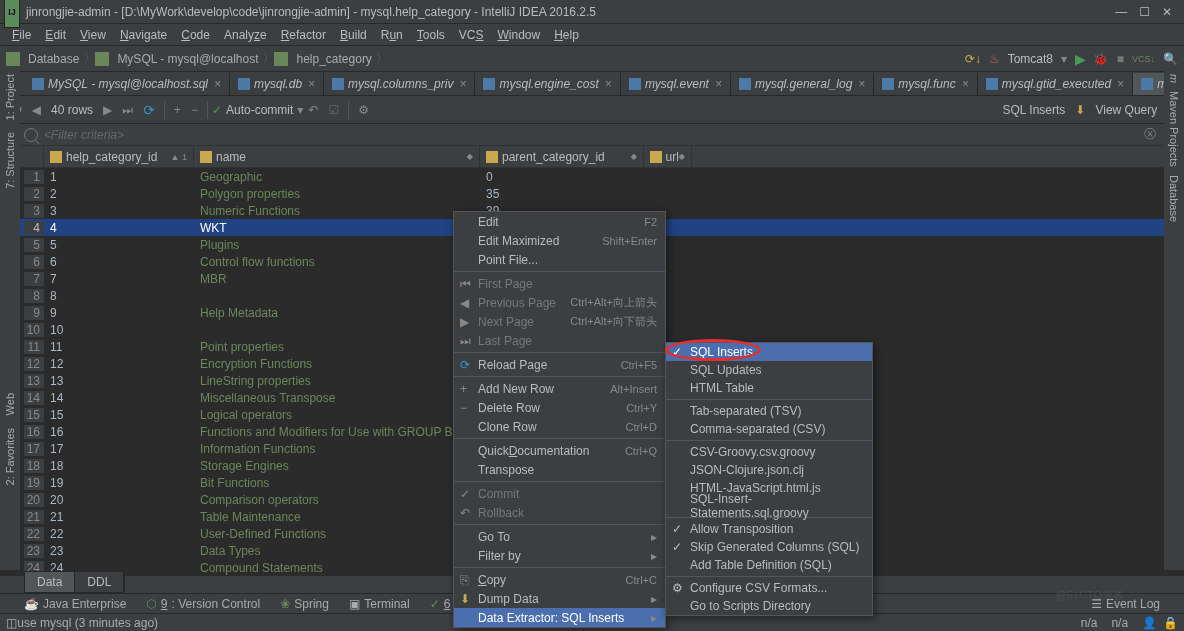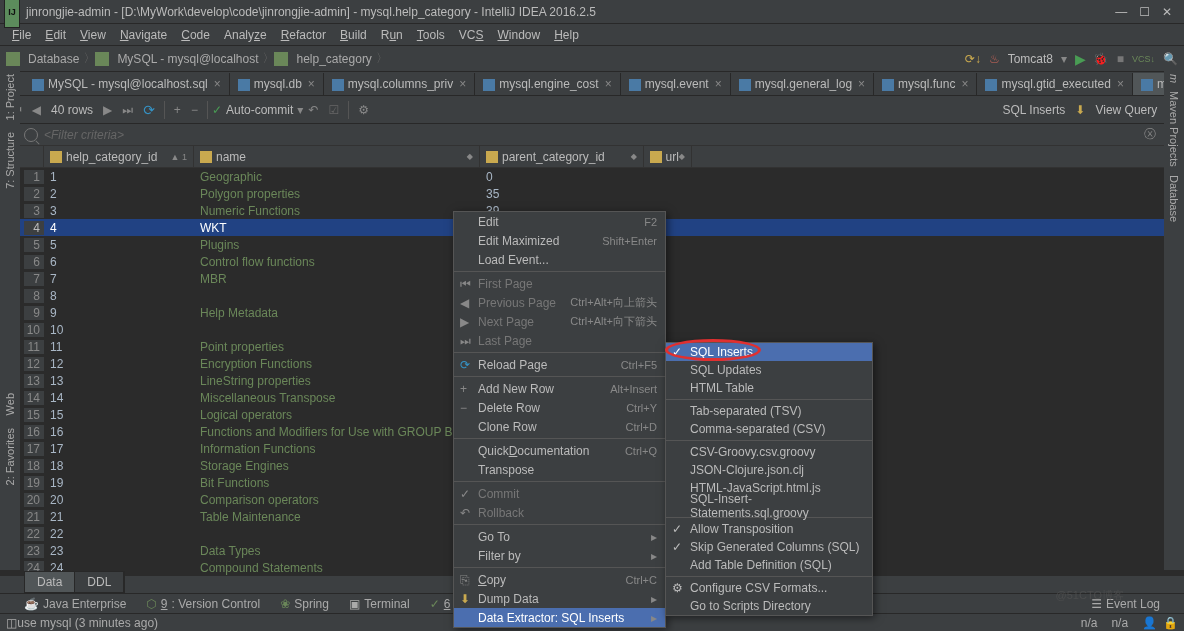--- a/index.html
+++ b/index.html
@@ -12,21 +12,21 @@
 .menubar { height:22px; background:#3c3f41; display:flex; align-items:center; padding:0 6px; gap:2px; border-bottom:1px solid #282828; }
 .menu-item { padding:2px 6px; color:#bbb; cursor:pointer; }
 .ul { text-decoration:underline; }
 .toolbar-nav { height:26px; background:#3c3f41; display:flex; align-items:center; padding:0 6px; border-bottom:1px solid #282828; }
 .bc-icon { width:14px; height:14px; background:#6a8759; margin-right:4px; display:inline-block; }
 .bc-item { color:#aaa; padding:0 4px; }
 .bc-sep { color:#666; }
 .toolbar-right { margin-left:auto; display:flex; align-items:center; gap:8px; }
 .green-tri { color:#499c54; font-size:14px; }
 .tabs-bar { height:24px; background:#3c3f41; display:flex; align-items:flex-end; padding:0 20px 0 24px; border-bottom:1px solid #282828; overflow:hidden; }
-.tab { display:flex; align-items:flex-end; padding:4px 8px; background:#3c3f41; border-right:1px solid #282828; color:#bbb; white-space:nowrap; }
+.tab { display:flex; align-items:center; padding:4px 8px; background:#3c3f41; border-right:1px solid #282828; color:#bbb; white-space:nowrap;font-style:italic; }
 .tab.active { background:#515658; }
 .tab-icon { width:12px; height:12px; background:#4a7aa5; margin-right:4px; }
 .tab-close { margin-left:6px; color:#888; cursor:pointer; }
 .grid-toolbar { height:28px; background:#3c3f41; display:flex; align-items:center; padding:0 6px; border-bottom:1px solid #282828; }
 .gt-item { padding:0 5px; color:#888; cursor:pointer; display:flex; align-items:center; }
 .gt-sync { color:#3592c4; font-size:14px; }
 .gt-sep { width:1px; height:18px; background:#555; margin:0 4px; }
 .auto-commit { color:#bbb; display:flex; align-items:center; gap:4px; }
 .check { color:#499c54; }
 .filter-row { height:22px; background:#3c3f41; display:flex; align-items:center; padding:0 24px; border-bottom:1px solid #323232; }
@@ -356,20 +356,21 @@
     </div>
     <div class="grid-row">
       <span class="rownum">21</span>
       <span class="cell1">21</span>
       <span class="cell2">Table Maintenance</span>
       <span class="cell3"></span>
     </div>
     <div class="grid-row">
       <span class="rownum">22</span>
       <span class="cell1">22</span>
+      <span class="cell2">User-Defined Functions</span>
       <span class="cell3"></span>
     </div>
     <div class="grid-row">
       <span class="rownum">23</span>
       <span class="cell1">23</span>
       <span class="cell2">Data Types</span>
       <span class="cell3"></span>
     </div>
     <div class="grid-row">
       <span class="rownum">24</span>
@@ -382,21 +383,21 @@
 <div class="context-menu">
   <div class="cm-item">
       <span>Edit</span>
       <span class="cm-short">F2</span>
     </div>
   <div class="cm-item">
       <span>Edit Maximized</span>
       <span class="cm-short">Shift+Enter</span>
     </div>
   <div class="cm-item">
-      <span>Load Event...</span>
+      <span>Point File...</span>
     </div>
   <div class="cm-sep"></div>
   <div class="cm-item disabled">
       <span class="cm-icon">⏮</span>
       <span>First Page</span>
     </div>
   <div class="cm-item disabled">
       <span class="cm-icon">◀</span>
       <span>Previous Page</span>
       <span class="cm-short">Ctrl+Alt+向上箭头</span>

